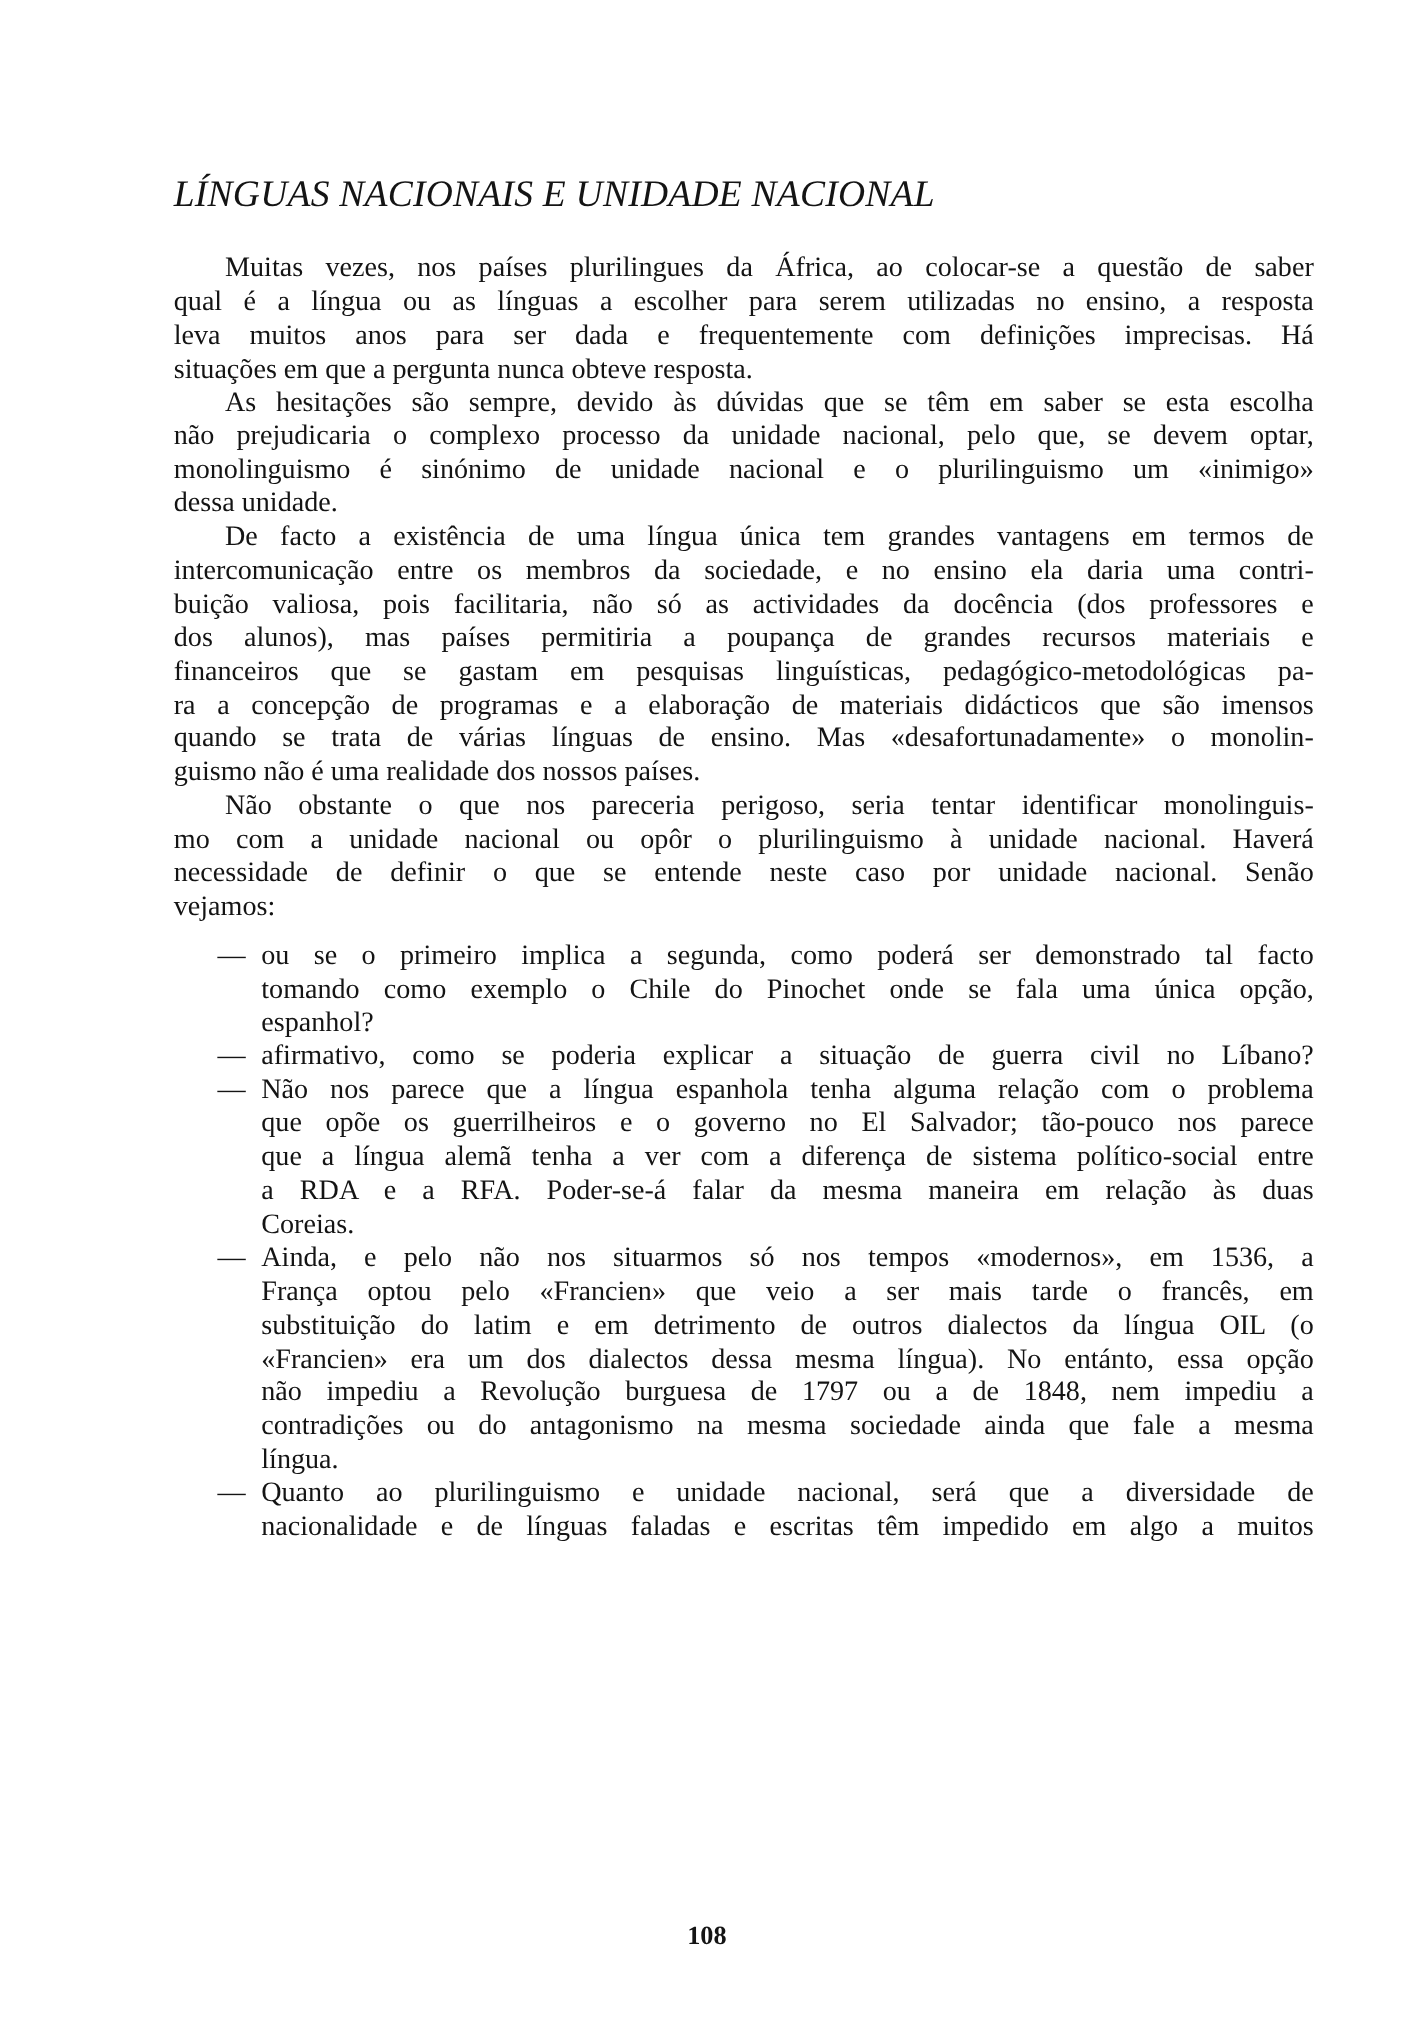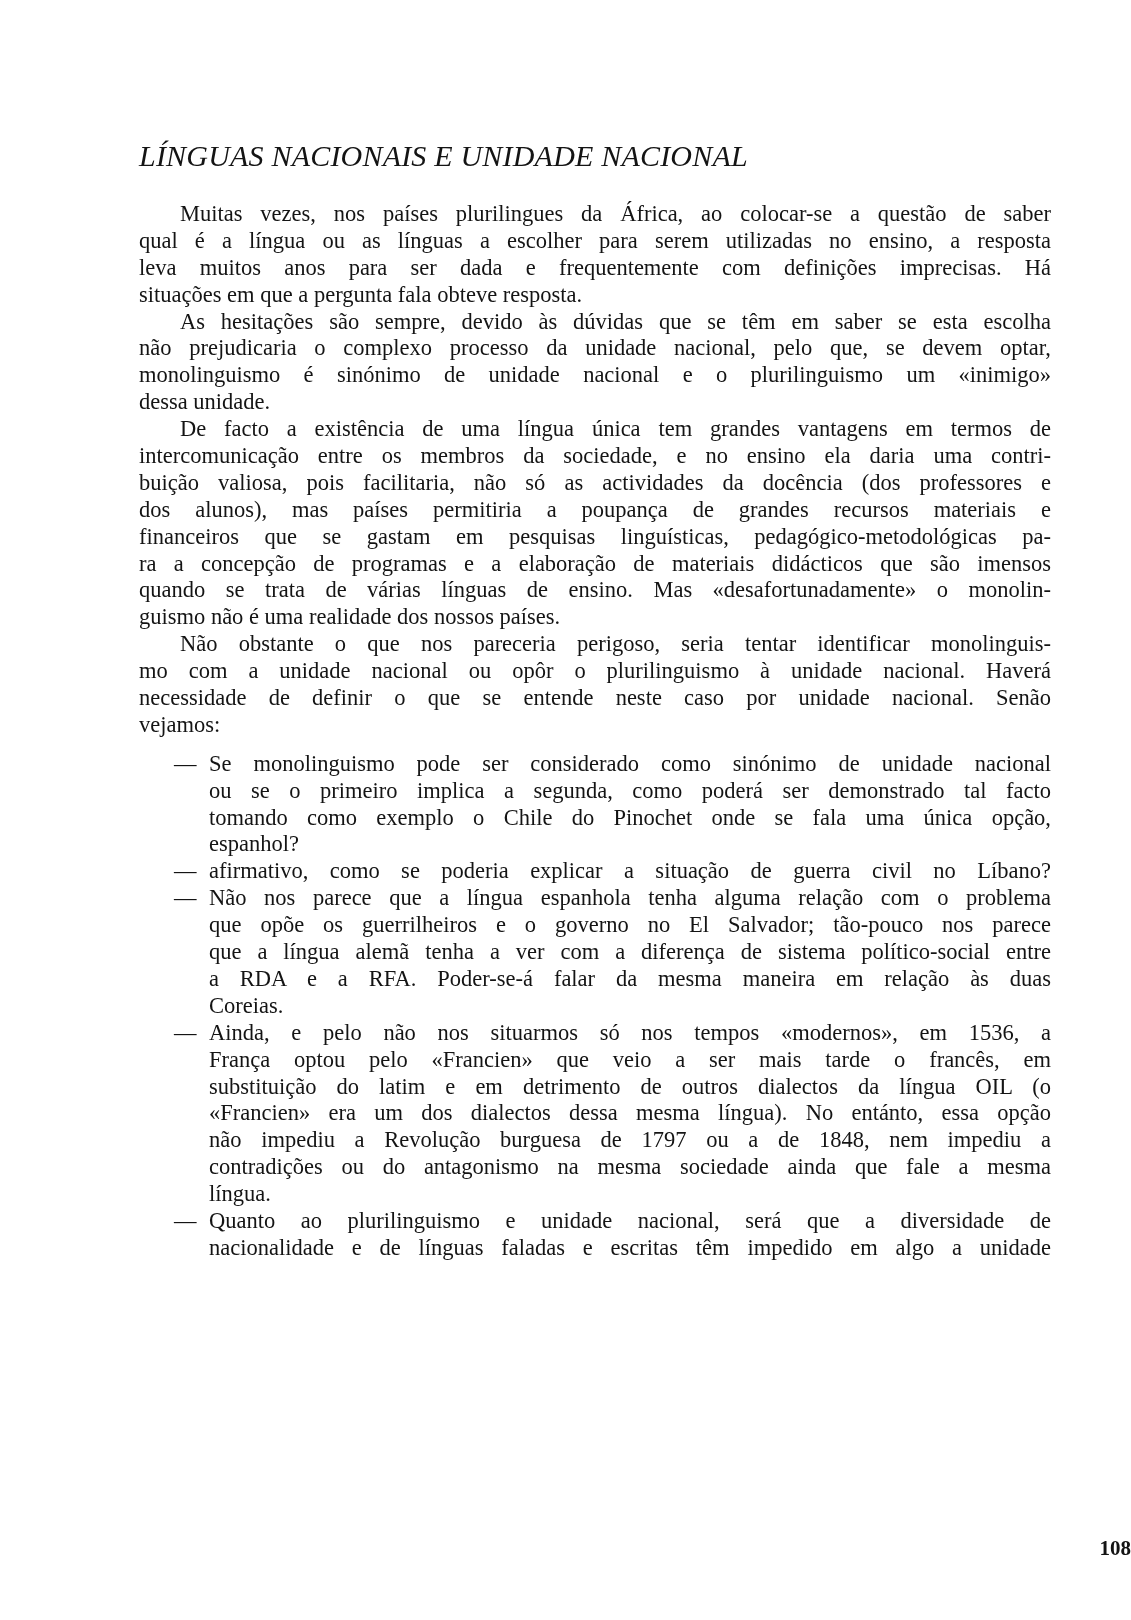--- a/index.html
+++ b/index.html
@@ -21,35 +21,35 @@
     height: 26.9px; line-height: 26.9px; font-size: 22.5px;
     white-space: nowrap; text-align: justify; text-align-last: justify;
   }
   .line.last { text-align-last: left; }
   .indent { padding-left: 41px; }
   .list { margin-top: 12px; }
   .item { position: relative; padding-left: 70px; }
   .dash { position: absolute; left: 35px; top: 0; font-size: 22.5px; line-height: 26.9px; }
   .page-number {
     position: absolute; left: 0; width: 1131px; top: 1536px;
-    text-align: right; font-size: 21px; font-weight: bold;
+    text-align: center; font-size: 21px; font-weight: bold;
   }
 </style>
 </head>
 <body>
 
 <div class="page">
   <h1 class="title">LÍNGUAS NACIONAIS E UNIDADE NACIONAL</h1>
 
   <div class="body-text">
     <div>
       <div class="line indent">Muitas vezes, nos países plurilingues da África, ao colocar-se a questão de saber</div>
       <div class="line">qual é a língua ou as línguas a escolher para serem utilizadas no ensino, a resposta</div>
       <div class="line">leva muitos anos para ser dada e frequentemente com definições imprecisas. Há</div>
-      <div class="line last">situações em que a pergunta fala obteve resposta.</div>
+      <div class="line last">situações em que a pergunta nunca obteve resposta.</div>
     </div>
     <div>
       <div class="line indent">As hesitações são sempre, devido às dúvidas que se têm em saber se esta escolha</div>
       <div class="line">não prejudicaria o complexo processo da unidade nacional, pelo que, se devem optar,</div>
       <div class="line">monolinguismo é sinónimo de unidade nacional e o plurilinguismo um «inimigo»</div>
       <div class="line last">dessa unidade.</div>
     </div>
     <div>
       <div class="line indent">De facto a existência de uma língua única tem grandes vantagens em termos de</div>
       <div class="line">intercomunicação entre os membros da sociedade, e no ensino ela daria uma contri-</div>
@@ -63,21 +63,20 @@
     <div>
       <div class="line indent">Não obstante o que nos pareceria perigoso, seria tentar identificar monolinguis-</div>
       <div class="line">mo com a unidade nacional ou opôr o plurilinguismo à unidade nacional. Haverá</div>
       <div class="line">necessidade de definir o que se entende neste caso por unidade nacional. Senão</div>
       <div class="line last">vejamos:</div>
     </div>
 
     <div class="list">
       <div class="item">
         <span class="dash">—</span>
-        <div class="line">Se monolinguismo pode ser considerado como sinónimo de unidade nacional</div>
         <div class="line">ou se o primeiro implica a segunda, como poderá ser demonstrado tal facto</div>
         <div class="line">tomando como exemplo o Chile do Pinochet onde se fala uma única opção,</div>
         <div class="line last">espanhol?</div>
       </div>
       <div class="item">
         <span class="dash">—</span>
         <div class="line">afirmativo, como se poderia explicar a situação de guerra civil no Líbano?</div>
       </div>
       <div class="item">
         <span class="dash">—</span>
@@ -93,19 +92,19 @@
         <div class="line">França optou pelo «Francien» que veio a ser mais tarde o francês, em</div>
         <div class="line">substituição do latim e em detrimento de outros dialectos da língua OIL (o</div>
         <div class="line">«Francien» era um dos dialectos dessa mesma língua). No entánto, essa opção</div>
         <div class="line">não impediu a Revolução burguesa de 1797 ou a de 1848, nem impediu a</div>
         <div class="line">contradições ou do antagonismo na mesma sociedade ainda que fale a mesma</div>
         <div class="line last">língua.</div>
       </div>
       <div class="item">
         <span class="dash">—</span>
         <div class="line">Quanto ao plurilinguismo e unidade nacional, será que a diversidade de</div>
-        <div class="line">nacionalidade e de línguas faladas e escritas têm impedido em algo a unidade</div>
+        <div class="line">nacionalidade e de línguas faladas e escritas têm impedido em algo a muitos</div>
       </div>
     </div>
   </div>
 
   <div class="page-number">108</div>
 </div>
 
 </body></html>

